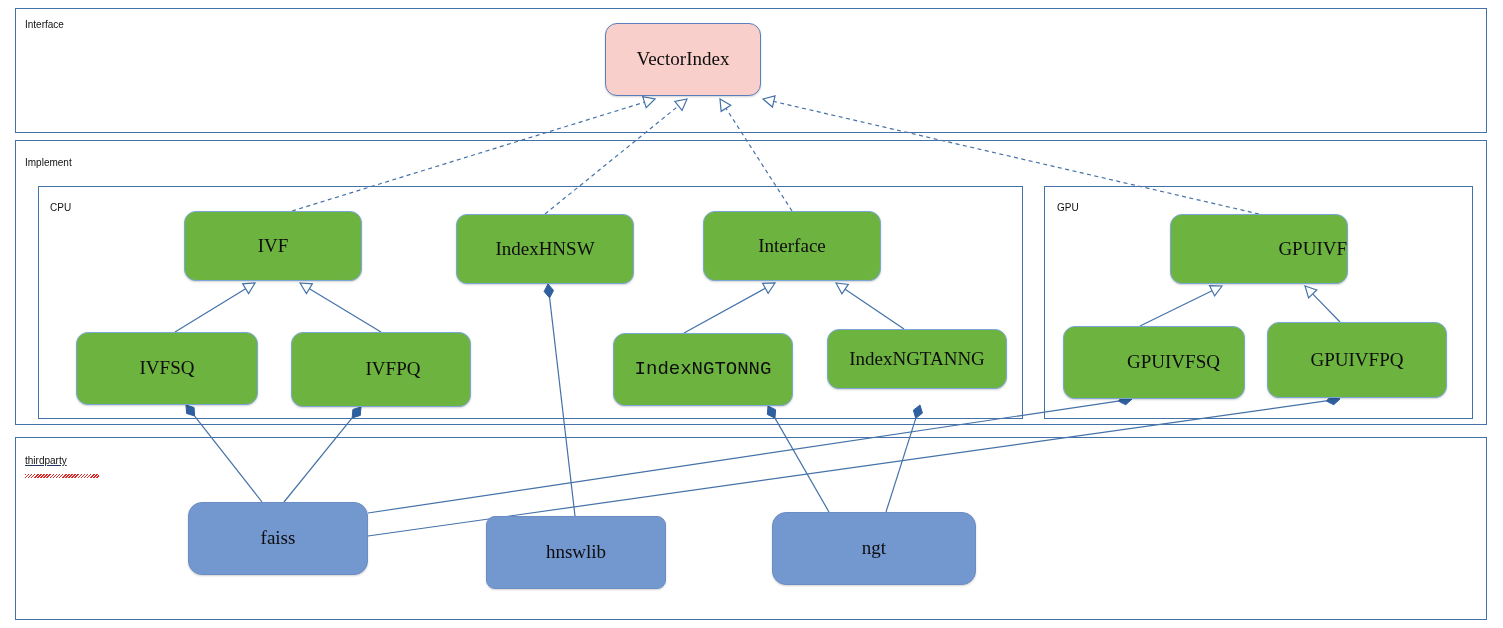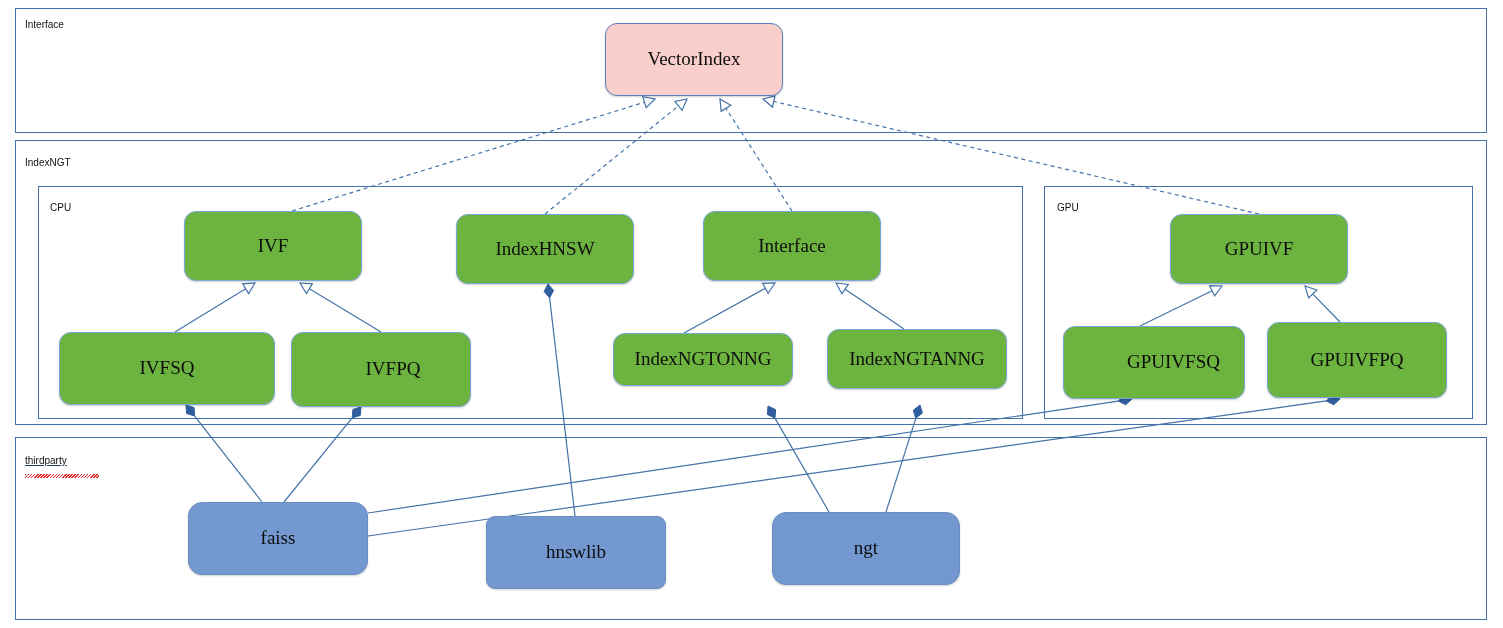--- a/index.html
+++ b/index.html
@@ -155,66 +155,66 @@
       </g>
       <g>
         <line x1="1326.1370231932572" y1="400.9539380890162" x2="368" y2="536" stroke="#4472a8" stroke-width="1.2"></line>
         <polygon points="1340,399 1332.404172646363,395.26355693021554 1326.1370231932572,400.9539380890162 1333.732850546894,404.6903811588007" fill="#2f5f9e" stroke="#2f5f9e" stroke-width="1"></polygon>
       </g>
     </svg>
   <div id="containers-layer">
       <div class="container" style="left: 15px; top: 8px; width: 1472px; height: 125px;"></div>
       <div class="container-label" style="left: 25px; top: 20px;">Interface</div>
       <div class="container" style="left: 15px; top: 140px; width: 1472px; height: 285px;"></div>
-      <div class="container-label" style="left: 25px; top: 158px;">IndexNGT</div>
+      <div class="container-label" style="left: 25px; top: 158px;">Implement</div>
       <div class="container" style="left: 38px; top: 186px; width: 985px; height: 233px;"></div>
       <div class="container-label" style="left: 50px; top: 203px;">CPU</div>
       <div class="container" style="left: 1044px; top: 186px; width: 429px; height: 233px;"></div>
       <div class="container-label" style="left: 1057px; top: 203px;">GPU</div>
       <div class="container" style="left: 15px; top: 437px; width: 1472px; height: 183px;"></div>
       <div class="container-label spell" style="left: 25px; top: 456px;">thirdparty</div>
       <div class="squiggle" style="left: 25px; top: 474px; width: 74px;"></div>
     </div>
   <div id="nodes-layer">
-      <div class="node iface" style="left: 605px; top: 23px; width: 178px; height: 73px;">
+      <div class="node iface" style="left: 605px; top: 23px; width: 156px; height: 73px;">
         <span>VectorIndex</span>
       </div>
       <div class="node impl" style="left: 184px; top: 211px; width: 178px; height: 70px; text-align: center;">
         <span>IVF</span>
       </div>
-      <div class="node impl" style="left: 456px; top: 214px; width: 178px; height: 70px;">
+      <div class="node impl" style="left: 456px; top: 214px; width: 178px; height: 70px; border-radius: 11px;">
         <span>IndexHNSW</span>
       </div>
       <div class="node impl" style="left: 703px; top: 211px; width: 178px; height: 70px;">
         <span>Interface</span>
       </div>
-      <div class="node impl" style="left: 1170px; top: 214px; width: 178px; height: 70px;">
+      <div class="node impl" style="left: 1170px; top: 214px; width: 178px; height: 70px; justify-content: flex-end;">
         <span>GPUIVF</span>
       </div>
-      <div class="node impl" style="left: 59px; top: 332px; width: 216px; height: 73px; justify-content: center;">
+      <div class="node impl" style="left: 76px; top: 332px; width: 182px; height: 73px; justify-content: center;">
         <span>IVFSQ</span>
       </div>
       <div class="node impl" style="left: 291px; top: 332px; width: 180px; height: 75px; padding-left: 24px;">
         <span>IVFPQ</span>
       </div>
-      <div class="node impl" style="left: 613px; top: 333px; width: 180px; height: 53px;">
+      <div class="node impl" style="left: 613px; top: 333px; width: 180px; height: 73px; font-family: Liberation Mono, monospace;">
         <span>IndexNGTONNG</span>
       </div>
       <div class="node impl" style="left: 827px; top: 329px; width: 180px; height: 60px;">
         <span>IndexNGTANNG</span>
       </div>
       <div class="node impl" style="left: 1063px; top: 326px; width: 182px; height: 73px; padding-left: 39px;">
         <span>GPUIVFSQ</span>
       </div>
       <div class="node impl" style="left: 1267px; top: 322px; width: 180px; height: 76px;">
         <span>GPUIVFPQ</span>
       </div>
       <div class="node third" style="left: 188px; top: 502px; width: 180px; height: 73px;">
         <span>faiss</span>
       </div>
       <div class="node third" style="left: 486px; top: 516px; width: 180px; height: 73px; border-radius: 9px;">
         <span>hnswlib</span>
       </div>
-      <div class="node third" style="left: 772px; top: 512px; width: 188px; height: 73px;">
+      <div class="node third" style="left: 772px; top: 512px; width: 204px; height: 73px;">
         <span>ngt</span>
       </div>
     </div>
 </div>
 
 </body></html>

